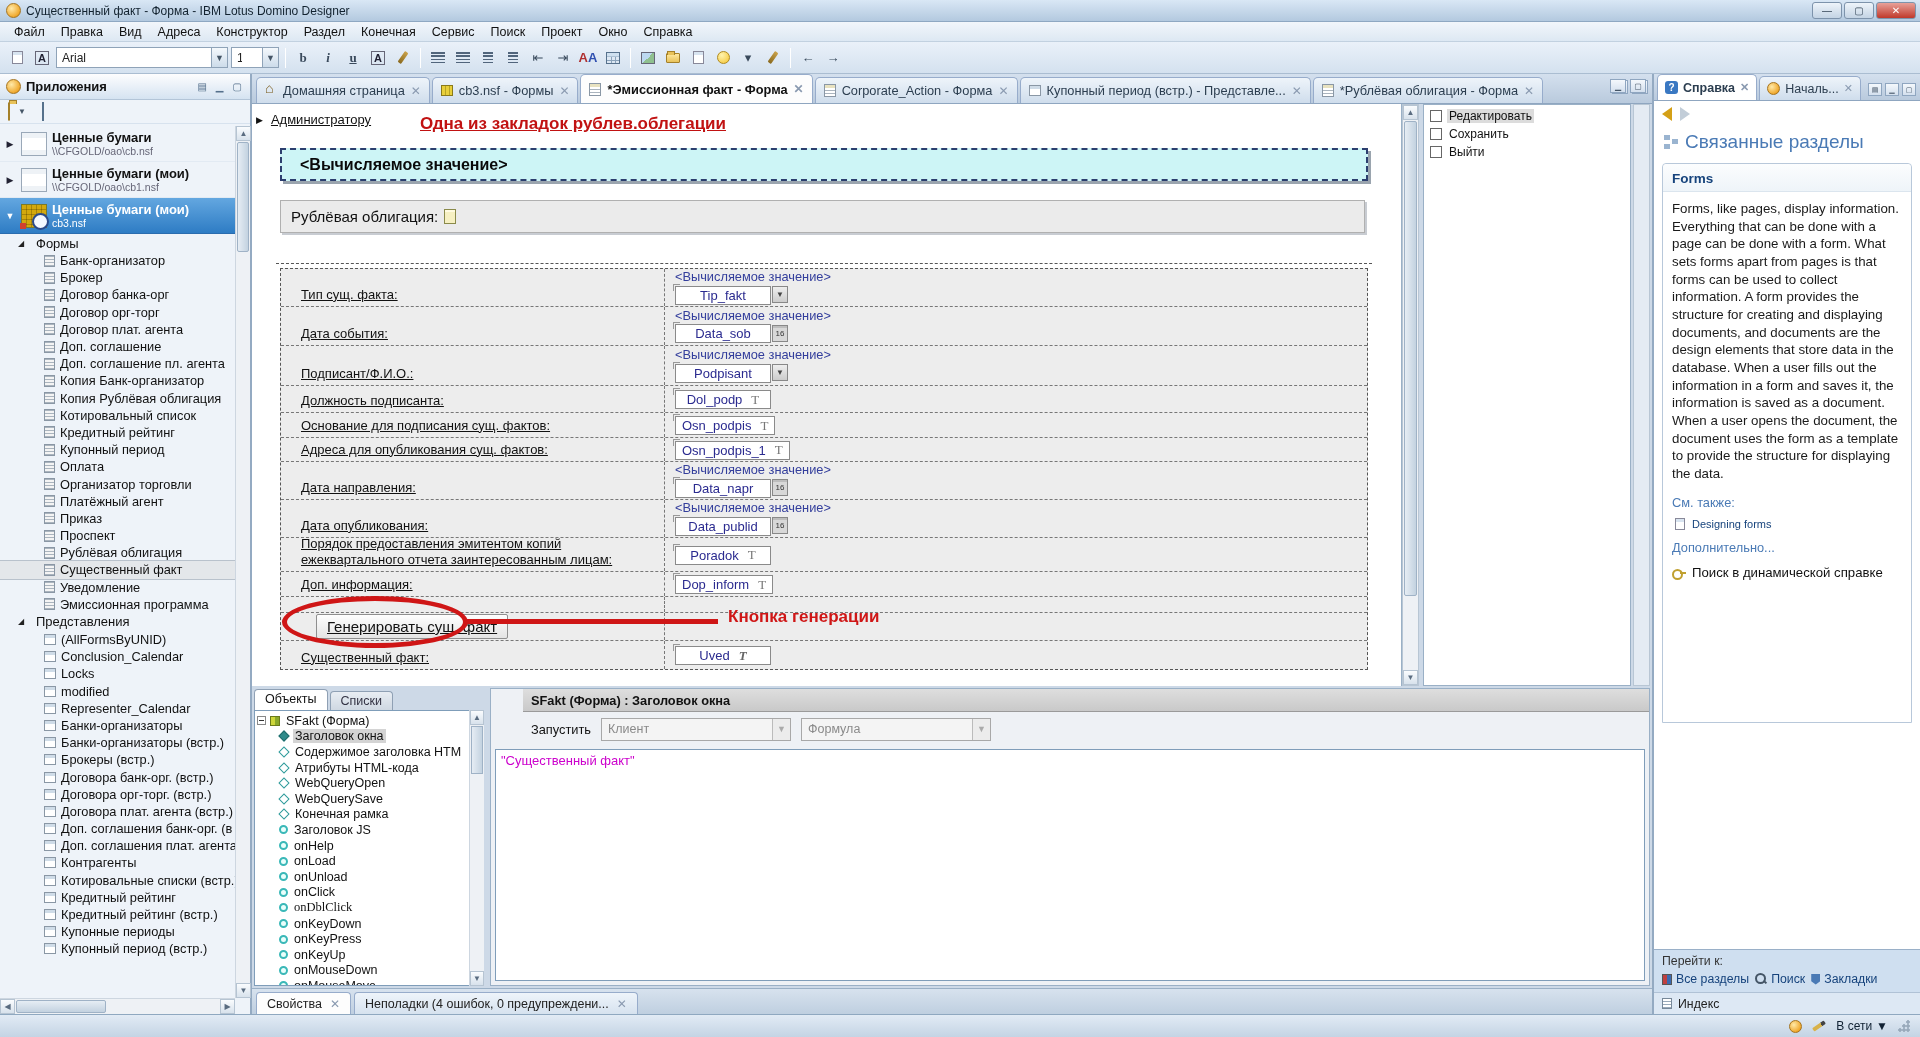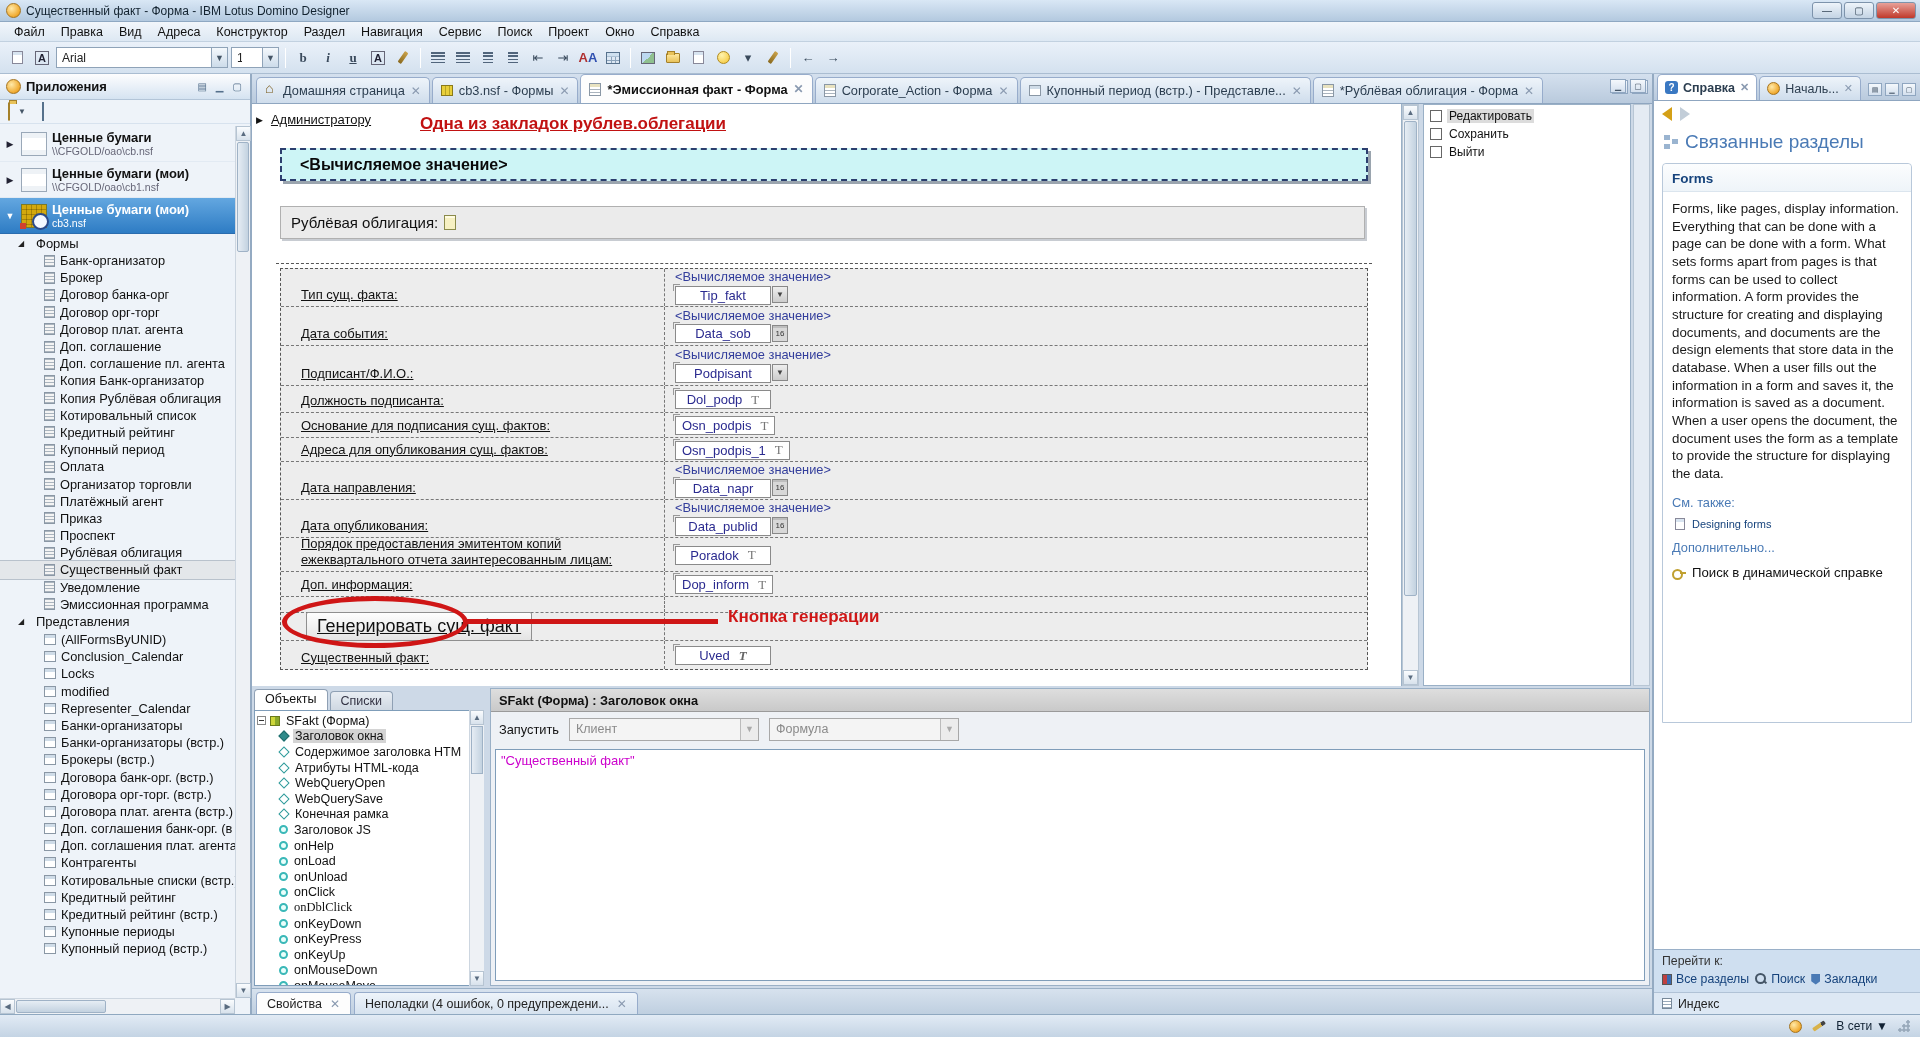--- a/index.html
+++ b/index.html
@@ -137,21 +137,21 @@
   .form-canvas { position:absolute; left:0; top:0; width:1150px; height:582px; background:#fff;
     border-right:1px solid #9ab0c6; overflow:hidden; }
   .admin { position:absolute; left:4px; top:8px; display:flex; gap:8px; align-items:center; }
   .admin .tw { font-size:9px; color:#111; }
   .admin a { font-size:13px; color:#111; text-decoration:underline; }
   .note-top { position:absolute; left:168px; top:10px; font-size:17px; font-weight:bold; color:#c11212;
     text-decoration:underline; }
   .banner { position:absolute; left:28px; top:44px; width:1088px; height:33px; background:#cdf5f6;
     border:2px dashed #2c3e6e; box-shadow:3px 3px 0 #9aa4ae; display:flex; align-items:center; padding-left:18px; }
   .banner span { font-size:16px; font-weight:bold; color:#0a0a0a; }
-  .bondbar { position:absolute; left:28px; top:102px; width:1085px; height:33px; background:#ebebeb;
+  .bondbar { position:absolute; left:28px; top:96px; width:1085px; height:33px; background:#ebebeb;
     border:1px solid #b0b0b0; box-shadow:2px 2px 0 #c8ccd2; display:flex; align-items:center; gap:6px; padding-left:10px; }
   .bondbar span { font-size:15px; color:#111; }
   .bond-ic { width:12px; height:15px; background:#f6f0c2; border:1px solid #8a8a4a;
     box-shadow:inset 0 2px 0 #fffbe0; }
   .ftable { position:absolute; left:28px; top:164px; width:1088px; border:1px dashed #555; background:#ededed; }
   .ftable:before { content:""; position:absolute; left:-5px; right:-5px; top:-6px; border-top:1px dashed #555; }
   .frow { display:flex; border-bottom:1px dashed #777; }
   .frow:last-child { border-bottom:none; }
   .frow .lbl { width:383px; flex:none; display:flex; align-items:flex-end; padding:0 4px 3px 20px;
     font-size:13px; color:#111; line-height:1.25;text-decoration:underline; }
@@ -163,22 +163,22 @@
   .fbox:before { content:""; position:absolute; left:-3px; top:-3px; width:6px; height:6px;
     border-left:1px solid #999; border-top:1px solid #999; }
   .fbox .fname { font-size:13px; color:#2a2a8f; }
   .fbox .t-ic { font-family:"Liberation Serif",serif; font-size:13px; color:#777; margin-left:9px; }
   .fbox .t-ic.it { font-style:italic; font-weight:bold; color:#666; }
   .fattach { width:16px; height:17px; border:1px solid #888; background:linear-gradient(#eee,#ccc);
     display:flex; align-items:center; justify-content:center; margin-left:1px; flex:none; }
   .fattach.dd { font-size:8px; color:#444; }
   .fattach.dt { font-size:8px; color:#333; background:#d8d8d8; box-shadow:inset 0 2px 0 #bdbdbd; }
   .fwrap { display:flex; align-items:center; }
-  .gen-btn { margin-left:5px; background:linear-gradient(#fefefe,#e4e4e4); border:1px solid #8f8f8f;
-    border-radius:2px; font-size:18px; color:#111; padding:3px 10px; align-self:center; }
+  .gen-btn { margin-left:15px; background:linear-gradient(#fefefe,#e4e4e4); border:1px solid #8f8f8f;
+    border-radius:2px; font-size:15px; color:#111; padding:3px 10px; align-self:center; }
   .frow .lbl.btncell { align-items:center; padding-bottom:0; }
   .ellipse { position:absolute; left:30px; top:492px; width:186px; height:52px;
     border:5px solid #cf1616; border-radius:50%; z-index:5; }
   .redline { position:absolute; left:214px; top:515px; width:252px; height:5px; background:#cf1616; z-index:5; }
   .note-btn { position:absolute; left:476px; top:503px; font-size:17px; font-weight:bold; color:#cf1616; z-index:5; }
 
   .form-vsb { position:absolute; left:1150px; top:0; width:17px; height:582px; background:#eef1f5; border:1px solid #b8c6d4; }
   .form-vsb .arr { position:absolute; left:0; width:15px; height:15px; font-size:8px; color:#5a6c80;
     display:flex; align-items:center; justify-content:center; background:linear-gradient(#fafcfe,#d8e2ec); border:1px solid #b6c4d2; }
   .form-vsb .thumb { position:absolute; left:1px; width:13px; top:16px; height:475px;
@@ -208,21 +208,21 @@
   .mini-minus:before { content:""; position:absolute; left:1px; right:1px; top:3px; height:1px; background:#333; }
   .sfakt-ic { width:10px; height:10px; background:linear-gradient(90deg,#cdd63a 50%,#8aa82a 50%); border:1px solid #6a7a1a; flex:none; }
   .dia { width:8px; height:8px; transform:rotate(45deg); flex:none; margin:0 1px; }
   .dia.fill { background:#2e8b8b; border:1px solid #1e6b6b; }
   .dia.hollow { background:#fff; border:1px solid #2e9b9b; }
   .circ { width:9px; height:9px; border-radius:50%; border:2px solid #3ab8b8; background:#eafffc; flex:none; }
   .obj-vsb { position:absolute; right:0; top:22px; width:15px; bottom:0; background:#eef1f5; border-left:1px solid #cdd6e0; }
   .obj-vsb .thumb { position:absolute; left:1px; right:1px; top:16px; height:48px;
     background:linear-gradient(90deg,#e6edf4,#c3d2e0); border:1px solid #9fb2c6; }
 
-  .script-panel { position:absolute; left:238px; top:2px; right:2px; bottom:2px; background:#eef1f5; border:1px solid #9ab0c6; }
+  .script-panel { position:absolute; left:238px; top:2px; right:2px; bottom:2px; background:#eef1f5; border:1px solid #9ab0c6;padding-left:32px; }
   .sp-head { height:23px; background:linear-gradient(#dedede,#c9c9c9); border-bottom:1px solid #9a9a9a;
     display:flex; align-items:center; padding-left:8px; font-size:12.8px; font-weight:bold; color:#111; }
   .sp-run { height:34px; display:flex; align-items:center; gap:10px; padding-left:8px; background:#eef1f5; }
   .sp-run .runlab { font-size:12.8px; color:#111; }
   .combo2 { width:190px; height:23px; background:#f4f4f4; border:1px solid #a8a8a8; display:flex; align-items:center; }
   .combo2 .cval { flex:1; padding:0 6px; font-size:12.5px; color:#8a8a8a; }
   .combo2 .carr { width:18px; height:100%; border-left:1px solid #bbb; background:#ececec;
     display:flex; align-items:center; justify-content:center; font-size:9px; color:#aaa; }
   .sp-editor { position:absolute; left:4px; right:4px; top:60px; bottom:4px; background:#fff;
     border:1px solid #7f9db9; padding:3px 5px; font-size:13px; color:#cc00cc; }
@@ -327,21 +327,21 @@
     </div>
   </div>
 
   <div class="menubar">
       <span class="mitem">Файл</span>
       <span class="mitem">Правка</span>
       <span class="mitem">Вид</span>
       <span class="mitem">Адреса</span>
       <span class="mitem">Конструктор</span>
       <span class="mitem">Раздел</span>
-      <span class="mitem">Навигация</span>
+      <span class="mitem">Конечная</span>
       <span class="mitem">Сервис</span>
       <span class="mitem">Поиск</span>
       <span class="mitem">Проект</span>
       <span class="mitem">Окно</span>
       <span class="mitem">Справка</span>
     </div>
 
   <div class="toolbar">
     <div class="tico">
         <span class="page-ic"></span>

